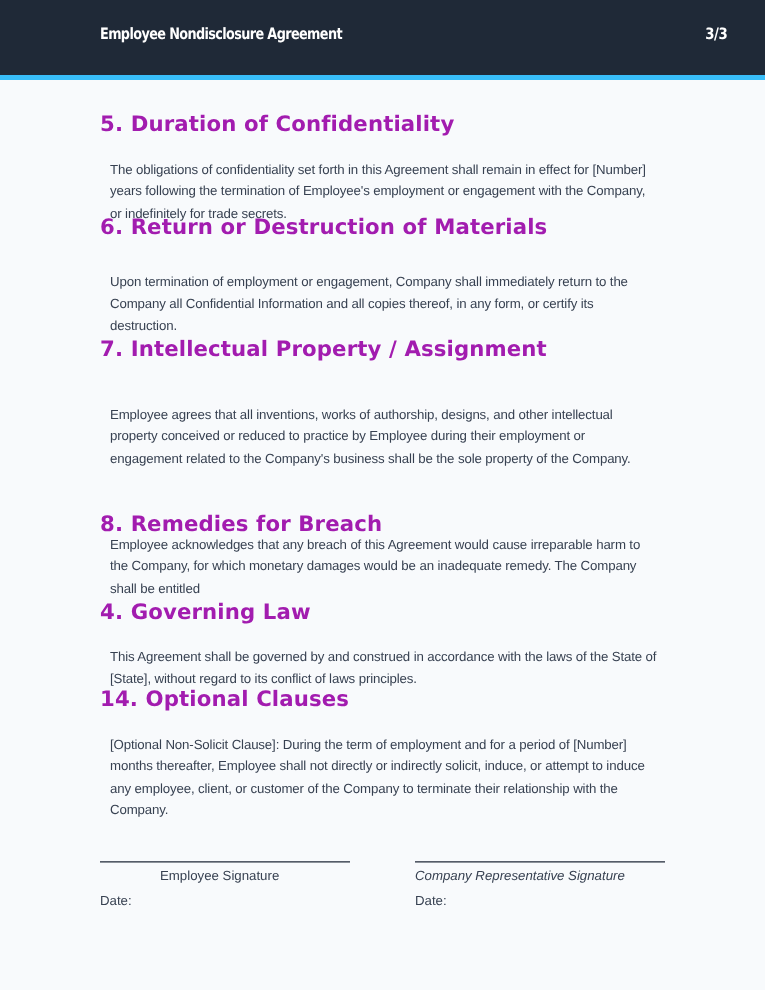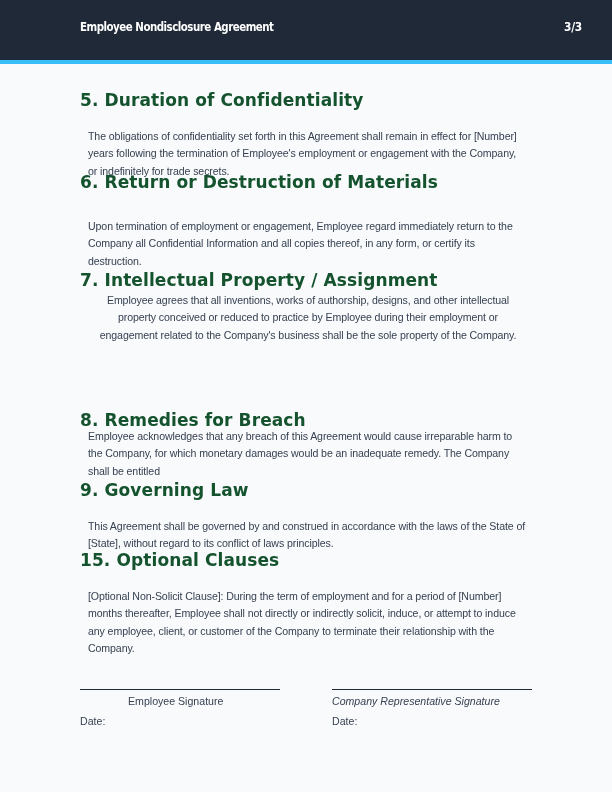--- a/index.html
+++ b/index.html
@@ -21,21 +21,21 @@
       white-space: nowrap;
     }
     .header-page {
       position: absolute; right: 30px; top: 19px;
       font-family: "DejaVu Sans", sans-serif; font-weight: bold; font-size: 12.5px;
       color: #ffffff; letter-spacing: -0.4px; transform: scaleX(0.85); transform-origin: right center;
     }
     .section-heading {
       position: absolute; left: 80px;
       font-family: "DejaVu Sans", sans-serif; font-weight: bold; font-size: 17px;
-      color: #14532d; white-space: nowrap; letter-spacing: 0.1px;
+      color: #a21caf; white-space: nowrap; letter-spacing: 0.1px;
     }
     .section-body {
       position: absolute; left: 88px; width: 440px;
       font-family: "Liberation Sans", sans-serif; font-size: 10.6px; line-height: 17.4px;
       color: #374151; letter-spacing: -0.1px;
     }
     .section-body b { font-weight: normal; }
     .sig-line {
       position: absolute; top: 689px; width: 200px; height: 1px; background: #1f2937;
     }
@@ -50,32 +50,32 @@
 <div class="header">
   <div class="header-title">Employee Nondisclosure Agreement</div>
   <div class="header-page">3/3</div>
 </div>
 <div class="header-stripe"></div>
 
 <div class="section-heading" style="top:90px;">5. Duration of Confidentiality</div>
 <div class="section-body" style="top:128px;">The obligations of confidentiality set forth in this Agreement shall remain in effect for [Number] years following the termination of Employee's employment or engagement with the Company, or indefinitely for trade secrets.</div>
 
 <div class="section-heading" style="top:172px;">6. Return or Destruction of Materials</div>
-<div class="section-body" style="top:218px;">Upon termination of employment or engagement, Employee regard immediately return to the Company all Confidential Information and all copies thereof, in any form, or certify its destruction.</div>
+<div class="section-body" style="top:218px;">Upon termination of employment or engagement, Company shall immediately return to the Company all Confidential Information and all copies thereof, in any form, or certify its destruction.</div>
 
 <div class="section-heading" style="top:270px;">7. Intellectual Property / Assignment</div>
-<div class="section-body" style="top:292px;text-align:center;">Employee agrees that all inventions, works of authorship, designs, and other intellectual property conceived or reduced to practice by Employee during their employment or engagement related to the Company's business shall be the sole property of the Company.</div>
+<div class="section-body" style="top:324px;">Employee agrees that all inventions, works of authorship, designs, and other intellectual property conceived or reduced to practice by Employee during their employment or engagement related to the Company's business shall be the sole property of the Company.</div>
 
 <div class="section-heading" style="top:410px;">8. Remedies for Breach</div>
 <div class="section-body" style="top:428px;">Employee acknowledges that any breach of this Agreement would cause irreparable harm to the Company, for which monetary damages would be an inadequate remedy. The Company shall be entitled</div>
 
-<div class="section-heading" style="top:480px;">9. Governing Law</div>
+<div class="section-heading" style="top:480px;">4. Governing Law</div>
 <div class="section-body" style="top:518px;">This Agreement shall be governed by and construed in accordance with the laws of the State of [State], without regard to its conflict of laws principles.</div>
 
-<div class="section-heading" style="top:550px;">15. Optional Clauses</div>
+<div class="section-heading" style="top:550px;">14. Optional Clauses</div>
 <div class="section-body" style="top:588px;"><b>[Optional Non-Solicit Clause]:</b><span> During the term of employment and for a period of [Number] months thereafter, Employee shall not directly or indirectly solicit, induce, or attempt to induce any employee, client, or customer of the Company to terminate their relationship with the Company.</span></div>
 
 <div class="sig-line" style="left:80px;"></div>
 <div class="sig-label" style="left:80px; top:695px;padding-left:48px;">Employee Signature</div>
 <div class="sig-label" style="left:80px; top:715px;">Date:</div>
 
 <div class="sig-line" style="left:332px;"></div>
 <div class="sig-label" style="left:332px; top:695px;font-style:italic;">Company Representative Signature</div>
 <div class="sig-label" style="left:332px; top:715px;">Date:</div>
 

